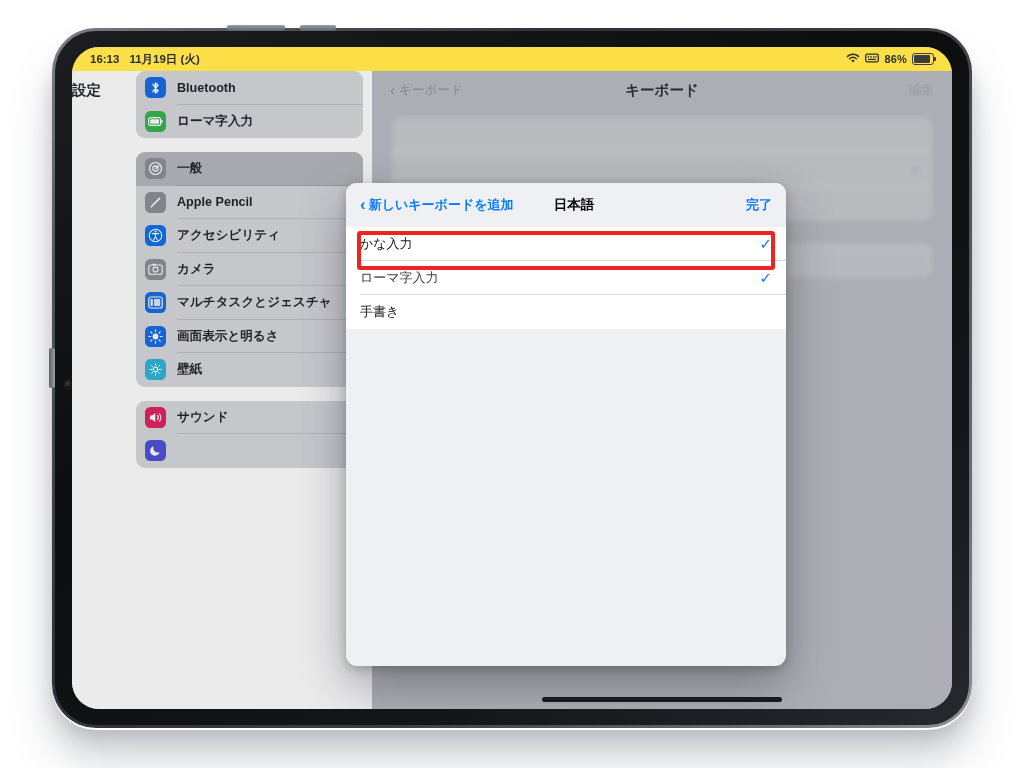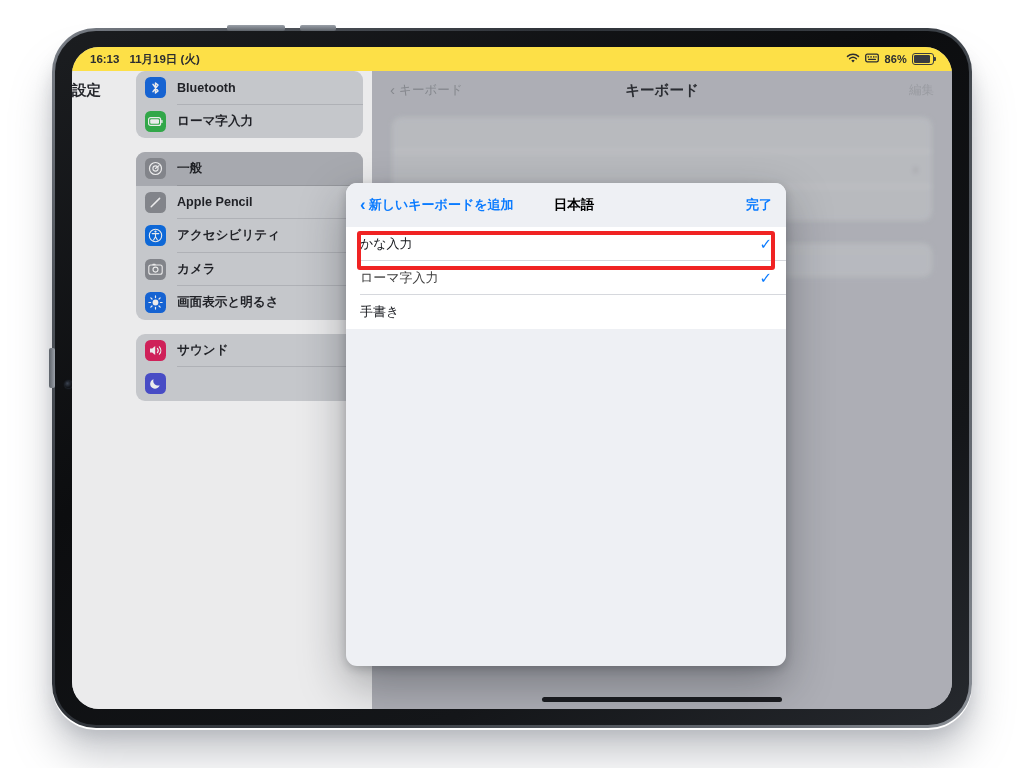--- a/index.html
+++ b/index.html
@@ -236,38 +236,68 @@
                       <svg width="15" height="12" viewBox="0 0 15 12">
                           <rect x="0.8" y="2" width="13.4" height="9.2" rx="2" fill="none" stroke="#fff" stroke-width="1.1"></rect>
                           <circle cx="7.5" cy="6.6" r="2.5" fill="none" stroke="#fff" stroke-width="1.1"></circle>
                           <rect x="4.4" y="0.7" width="3.2" height="1.5" rx="0.5" fill="#fff"></rect>
                         </svg>
                     </span>
                     <span class="lb">カメラ</span>
                     <span class="sep"></span>
                   </div>
                   <div class="row">
+                    <span class="ic multitask">
+                      <svg width="15" height="13" viewBox="0 0 15 13">
+                          <rect x="0.8" y="1" width="13.4" height="11" rx="2" fill="none" stroke="#fff" stroke-width="1.2"></rect>
+                          <rect x="2.6" y="3" width="2.2" height="7" rx="0.7" fill="#fff"></rect>
+                          <rect x="6" y="3" width="6.2" height="7" rx="0.9" fill="#fff" opacity=".85"></rect>
+                        </svg>
+                    </span>
+                    <span class="lb">マルチタスクとジェスチャ</span>
+                    <span class="sep"></span>
+                  </div>
+                  <div class="row">
                     <span class="ic display">
                       <svg width="15" height="15" viewBox="0 0 15 15">
                           <circle cx="7.5" cy="7.5" r="2.9" fill="#fff"></circle>
                           <g stroke="#fff" stroke-width="1.2" stroke-linecap="round">
                             <line x1="7.5" y1="0.9" x2="7.5" y2="2.6"></line>
                             <line x1="7.5" y1="12.4" x2="7.5" y2="14.1"></line>
                             <line x1="0.9" y1="7.5" x2="2.6" y2="7.5"></line>
                             <line x1="12.4" y1="7.5" x2="14.1" y2="7.5"></line>
                             <line x1="2.8" y1="2.8" x2="4" y2="4"></line>
                             <line x1="11" y1="11" x2="12.2" y2="12.2"></line>
                             <line x1="12.2" y1="2.8" x2="11" y2="4"></line>
                             <line x1="4" y1="11" x2="2.8" y2="12.2"></line>
                           </g>
                         </svg>
                     </span>
                     <span class="lb">画面表示と明るさ</span>
                     <span class="sep"></span>
                   </div>
+                  <div class="row">
+                    <span class="ic wallpaper">
+                      <svg width="15" height="15" viewBox="0 0 15 15">
+                          <circle cx="7.5" cy="7.5" r="2.2" fill="none" stroke="#fff" stroke-width="1.1"></circle>
+                          <g stroke="#fff" stroke-width="1" stroke-linecap="round">
+                            <line x1="7.5" y1="1.6" x2="7.5" y2="4"></line>
+                            <line x1="7.5" y1="11" x2="7.5" y2="13.4"></line>
+                            <line x1="1.6" y1="7.5" x2="4" y2="7.5"></line>
+                            <line x1="11" y1="7.5" x2="13.4" y2="7.5"></line>
+                            <line x1="3.3" y1="3.3" x2="5" y2="5"></line>
+                            <line x1="10" y1="10" x2="11.7" y2="11.7"></line>
+                            <line x1="11.7" y1="3.3" x2="10" y2="5"></line>
+                            <line x1="5" y1="10" x2="3.3" y2="11.7"></line>
+                          </g>
+                        </svg>
+                    </span>
+                    <span class="lb">壁紙</span>
+
+                  </div>
                 </div>
 
                 <div class="group">
                   <div class="row">
                     <span class="ic sound">
                       <svg width="15" height="13" viewBox="0 0 15 13">
                           <path d="M2 4.6h2.2L7.2 2v9L4.2 8.4H2z" fill="#fff"></path>
                           <path d="M9.4 4.4a3.3 3.3 0 0 1 0 4.2M11.4 2.8a5.6 5.6 0 0 1 0 7.4" stroke="#fff" stroke-width="1.2" fill="none" stroke-linecap="round"></path>
                         </svg>
                     </span>

